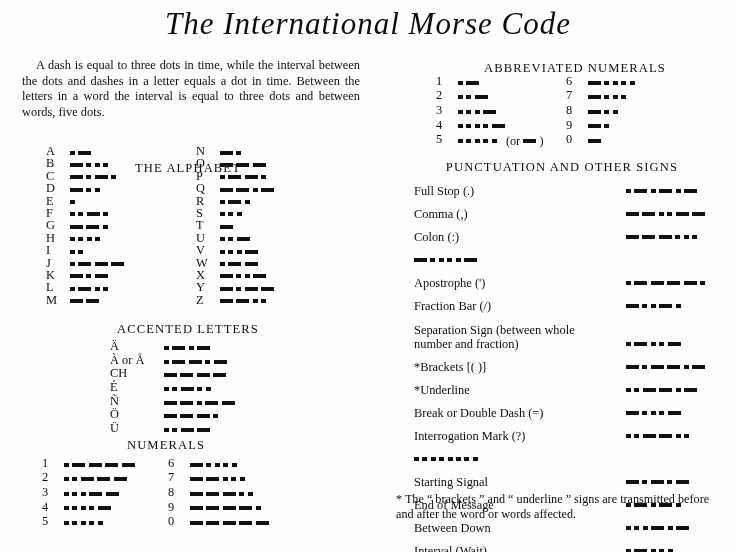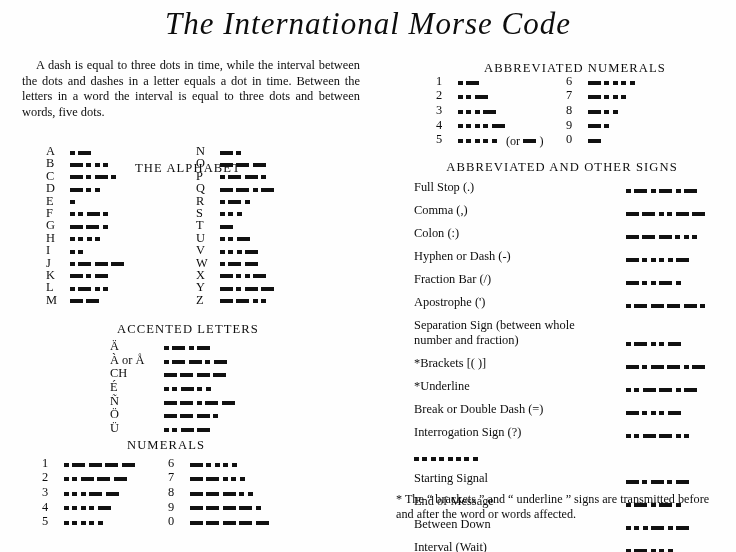--- a/index.html
+++ b/index.html
@@ -41,21 +41,21 @@
 
   
   .accrow{display:flex;align-items:center;height:13.6px;}
   .accrow .ltr{width:54px;font-size:12.4px;}
 
   
   .numrow{display:flex;align-items:center;height:14.6px;}
   .numrow .ltr{width:22px;font-size:12.4px;}
 
   
-  .punctrow{display:flex;align-items:center;gap:44px;}
+  .punctrow{display:flex;align-items:flex-end;gap:44px;}
   .punctrow .plbl{width:168px;font-size:12.4px;line-height:14.6px;}
   .punctrow .pcd{padding-top:5px;}
 
   .footnote{
     position:absolute;left:396px;top:492px;width:330px;
     font-size:12.2px;line-height:15px;
   }
   .orpart{font-size:12.2px;padding-left:6px;}
 </style>
 </head>
@@ -296,64 +296,63 @@
       <div class="numrow">
         <span class="ltr">9</span>
         <span class="cd"><span class="code"><i class="D"></i><i class="d"></i></span></span>
       </div>
       <div class="numrow">
         <span class="ltr">0</span>
         <span class="cd"><span class="code"><i class="D"></i></span></span>
       </div>
     </div>
 
-  <div class="sechead" style="left:412px;top:160px;width:300px;">ABBREVIATED AND OTHER SIGNS</div>
+  <div class="sechead" style="left:412px;top:160px;width:300px;">PUNCTUATION AND OTHER SIGNS</div>
   <div id="punctuation" style="position:absolute;left:414px;top:176px;">
       <div class="punctrow">
         <div class="plbl">Full Stop (.)</div>
         <div class="pcd"><span class="code"><i class="d"></i><i class="D"></i><i class="d"></i><i class="D"></i><i class="d"></i><i class="D"></i></span></div>
       </div>
       <div class="punctrow">
         <div class="plbl">Comma (,)</div>
         <div class="pcd"><span class="code"><i class="D"></i><i class="D"></i><i class="d"></i><i class="d"></i><i class="D"></i><i class="D"></i></span></div>
       </div>
       <div class="punctrow">
         <div class="plbl">Colon (:)</div>
         <div class="pcd"><span class="code"><i class="D"></i><i class="D"></i><i class="D"></i><i class="d"></i><i class="d"></i><i class="d"></i></span></div>
       </div>
       <div class="punctrow">
-        <div class="plbl">Hyphen or Dash (-)</div>
         <div class="pcd"><span class="code"><i class="D"></i><i class="d"></i><i class="d"></i><i class="d"></i><i class="d"></i><i class="D"></i></span></div>
+      </div>
+      <div class="punctrow">
+        <div class="plbl">Apostrophe (')</div>
+        <div class="pcd"><span class="code"><i class="d"></i><i class="D"></i><i class="D"></i><i class="D"></i><i class="D"></i><i class="d"></i></span></div>
       </div>
       <div class="punctrow">
         <div class="plbl">Fraction Bar (/)</div>
         <div class="pcd"><span class="code"><i class="D"></i><i class="d"></i><i class="d"></i><i class="D"></i><i class="d"></i></span></div>
       </div>
       <div class="punctrow">
-        <div class="plbl">Apostrophe (')</div>
-        <div class="pcd"><span class="code"><i class="d"></i><i class="D"></i><i class="D"></i><i class="D"></i><i class="D"></i><i class="d"></i></span></div>
-      </div>
-      <div class="punctrow">
         <div class="plbl">Separation Sign  (between whole number and fraction)</div>
         <div class="pcd" style="padding-top: 20px;"><span class="code"><i class="d"></i><i class="D"></i><i class="d"></i><i class="d"></i><i class="D"></i></span></div>
       </div>
       <div class="punctrow">
         <div class="plbl">*Brackets [( )]</div>
         <div class="pcd"><span class="code"><i class="D"></i><i class="d"></i><i class="D"></i><i class="D"></i><i class="d"></i><i class="D"></i></span></div>
       </div>
       <div class="punctrow">
         <div class="plbl">*Underline</div>
         <div class="pcd"><span class="code"><i class="d"></i><i class="d"></i><i class="D"></i><i class="D"></i><i class="d"></i><i class="D"></i></span></div>
       </div>
       <div class="punctrow">
         <div class="plbl">Break or Double Dash (=)</div>
         <div class="pcd"><span class="code"><i class="D"></i><i class="d"></i><i class="d"></i><i class="d"></i><i class="D"></i></span></div>
       </div>
       <div class="punctrow">
-        <div class="plbl">Interrogation Sign (?)</div>
+        <div class="plbl">Interrogation Mark (?)</div>
         <div class="pcd"><span class="code"><i class="d"></i><i class="d"></i><i class="D"></i><i class="D"></i><i class="d"></i><i class="d"></i></span></div>
       </div>
       <div class="punctrow">
         <div class="pcd"><span class="code"><i class="d"></i><i class="d"></i><i class="d"></i><i class="d"></i><i class="d"></i><i class="d"></i><i class="d"></i><i class="d"></i></span></div>
       </div>
       <div class="punctrow">
         <div class="plbl">Starting Signal</div>
         <div class="pcd"><span class="code"><i class="D"></i><i class="d"></i><i class="D"></i><i class="d"></i><i class="D"></i></span></div>
       </div>
       <div class="punctrow">

